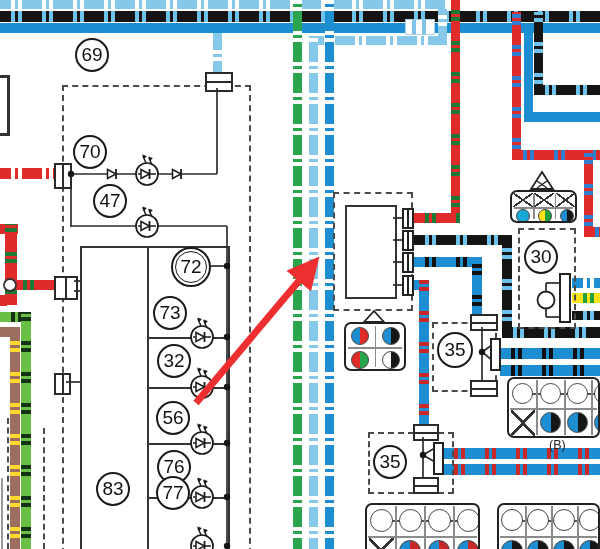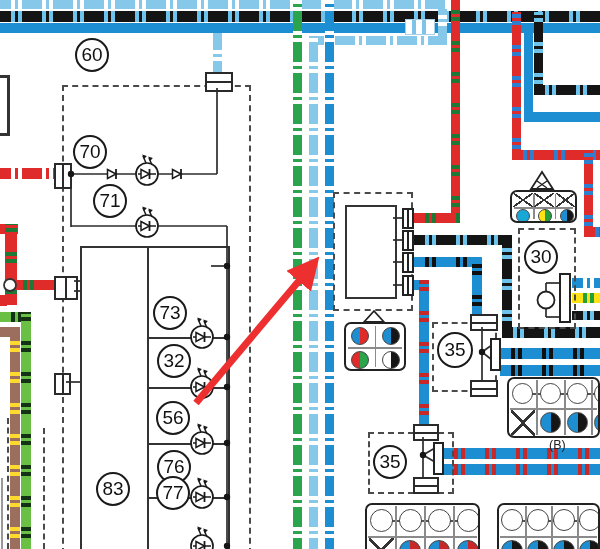--- a/index.html
+++ b/index.html
@@ -289,27 +289,31 @@
     <use href="#led" transform="translate(202,546)"></use>
 
     <path d="M374,311 L364,322 L384,322 Z" fill="#fff" stroke="#222" stroke-width="1.8"></path>
     <path d="M542,172 L531,189 L553,189 Z" fill="#fff" stroke="#222" stroke-width="1.8"></path>
     <path d="M537,181 L547,188 M547,181 L537,188" stroke="#222" stroke-width="1.4" fill="none"></path>
 
     <line x1="196" y1="403" x2="314" y2="263" stroke="#ee2f2f" stroke-width="7" marker-end="url(#ah)"></line>
   </svg>
 
   <div class="badge" style="left:75px;top:38px;width:34px;height:34px">
-      <span>60</span>
+      <span>69</span>
     </div>
   <div class="badge" style="left:73px;top:135px;width:34px;height:34px">
       <span>70</span>
     </div>
   <div class="badge" style="left:93px;top:184px;width:34px;height:34px">
-      <span>71</span>
+      <span>47</span>
+    </div>
+  <div class="badge" style="left:171px;top:247px;width:40px;height:40px">
+      <div class="inner"></div>
+      <span>72</span>
     </div>
   <div class="badge" style="left:153px;top:296px;width:34px;height:34px">
       <span>73</span>
     </div>
   <div class="badge" style="left:157px;top:344px;width:34px;height:34px">
       <span>32</span>
     </div>
   <div class="badge" style="left:156px;top:401px;width:34px;height:34px">
       <span>56</span>
     </div>

